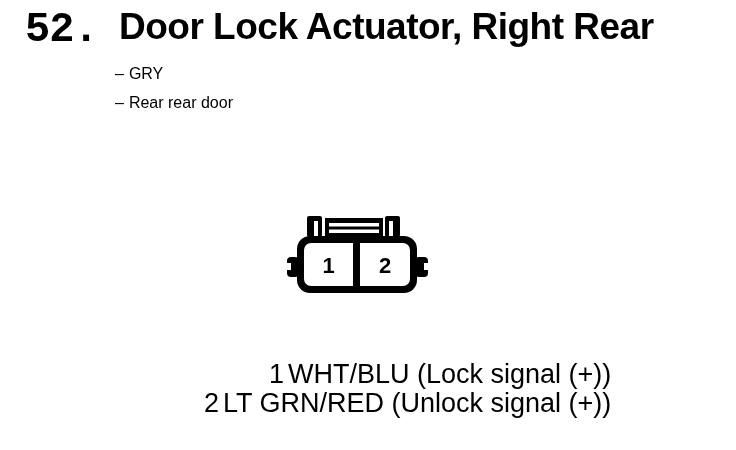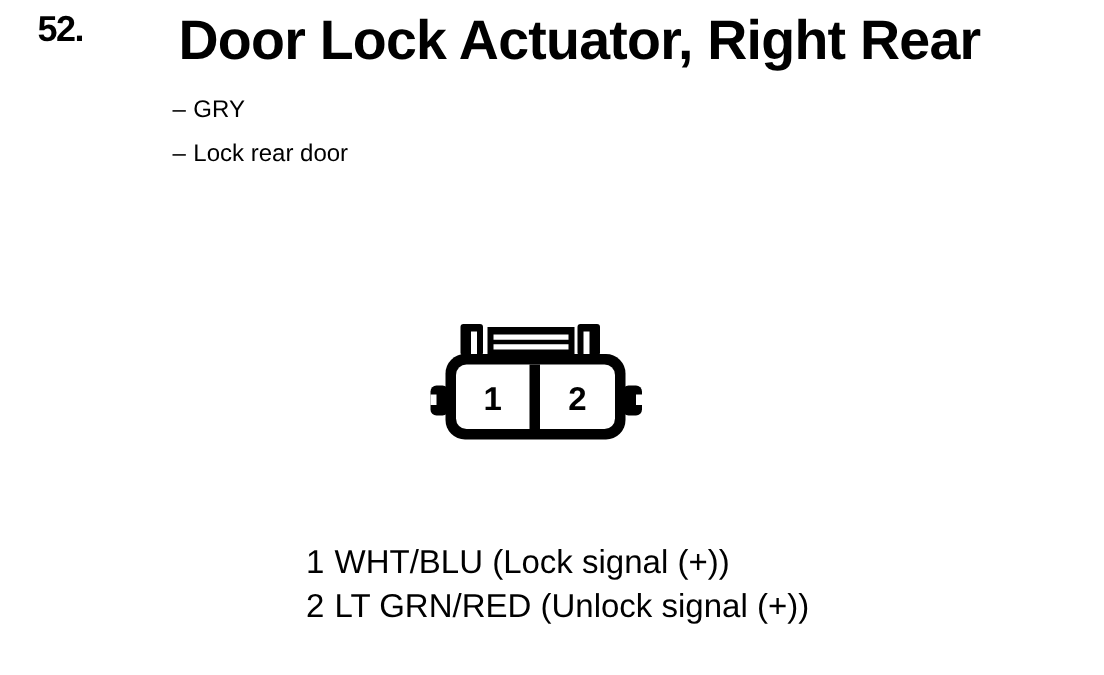--- a/index.html
+++ b/index.html
@@ -10,24 +10,25 @@
     width: 736px;
     height: 450px;
     background: #ffffff;
     color: #000000;
     overflow: hidden;
   }
   .item-number {
     position: absolute;
     left: 25px;
     top: 6px;
-    font-size: 24px;
+    font-size: 42px;
     font-weight: bold;
     letter-spacing: -1px;
     white-space: nowrap;
+    font-family: Liberation Mono, monospace;
   }
   .page-title {
     position: absolute;
     left: 119px;
     top: 6px;
     font-size: 37px;
     font-weight: bold;
     letter-spacing: -0.5px;
     white-space: nowrap;
   }
@@ -51,22 +52,23 @@
   .pin-num-text {
     font-family: "Liberation Sans", sans-serif;
     font-size: 22px;
     font-weight: bold;
     fill: #000000;
   }
   .pinout {
     position: absolute;
     left: 204px;
     top: 360px;
-    font-size: 22px;
+    font-size: 27px;
     line-height: 29px;
+    text-align: right;
   }
   .pinout-row { white-space: nowrap; }
   .pin-num {
     display: inline-block;
     width: 13px;
     margin-right: 6px;
   }
 </style>
 </head>
 <body>
@@ -75,21 +77,21 @@
 
   <span class="item-number">52.</span>
 
   <h1 class="page-title">Door Lock Actuator, Right Rear</h1>
 
   <div class="details">
     <div class="detail-line">
       <span class="dash">–</span><span>GRY</span>
     </div>
     <div class="detail-line">
-      <span class="dash">–</span><span>Lock rear door</span>
+      <span class="dash">–</span><span>Rear rear door</span>
     </div>
   </div>
 
   <div class="connector-wrap">
     <svg viewBox="0 0 150 92" xmlns="http://www.w3.org/2000/svg">
 
       <g>
         <rect x="24" y="6" width="15" height="21" rx="2" fill="#000000"></rect>
         <rect x="31" y="11" width="4" height="16" fill="#ffffff"></rect>
       </g>

